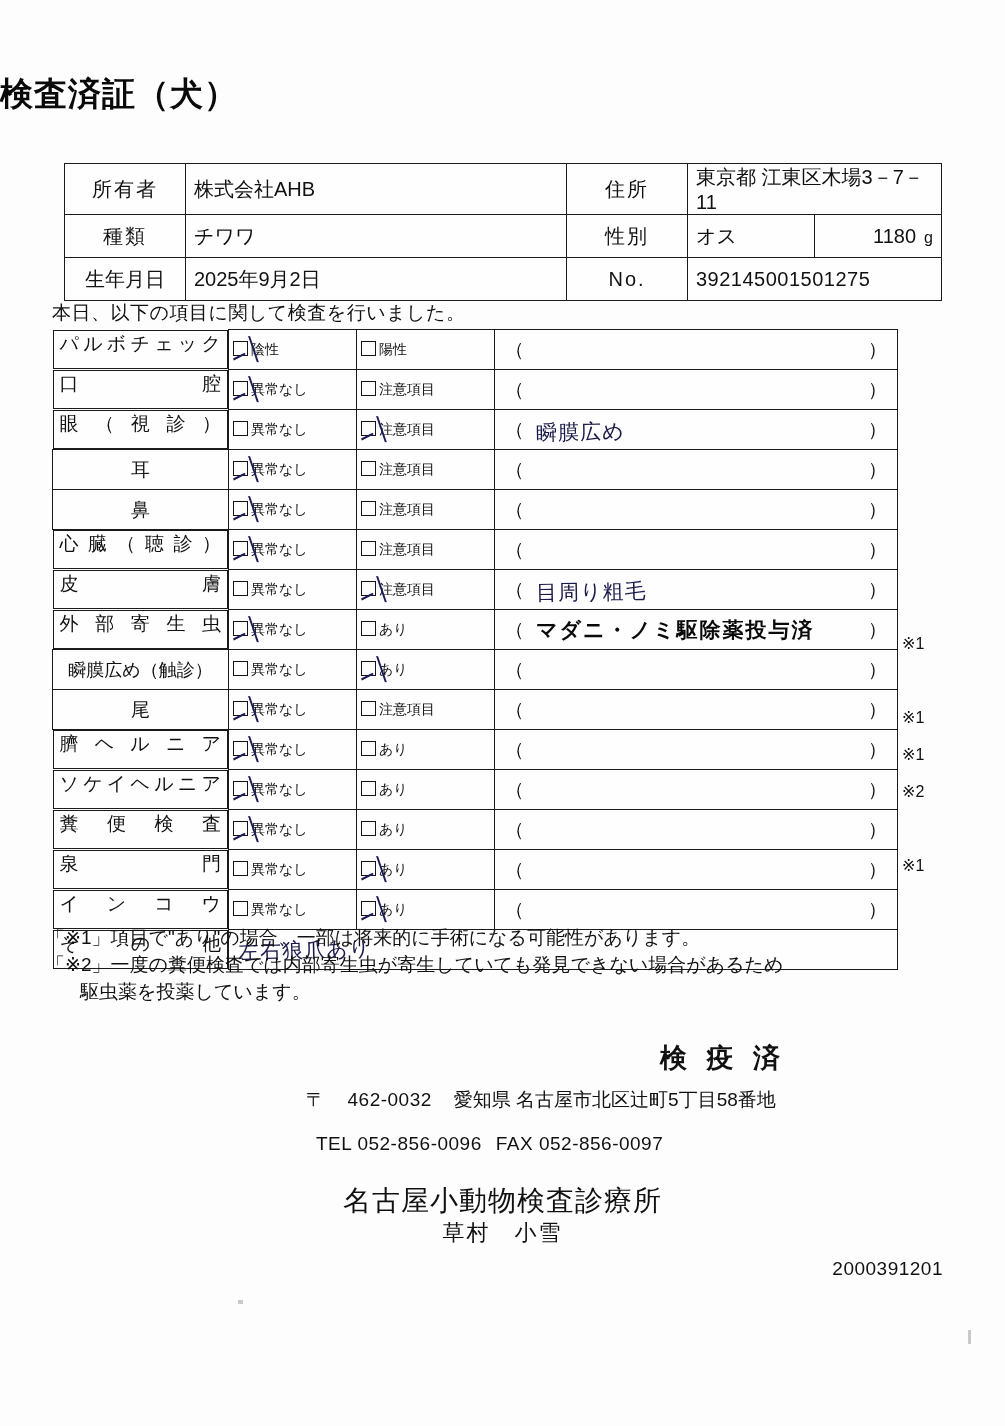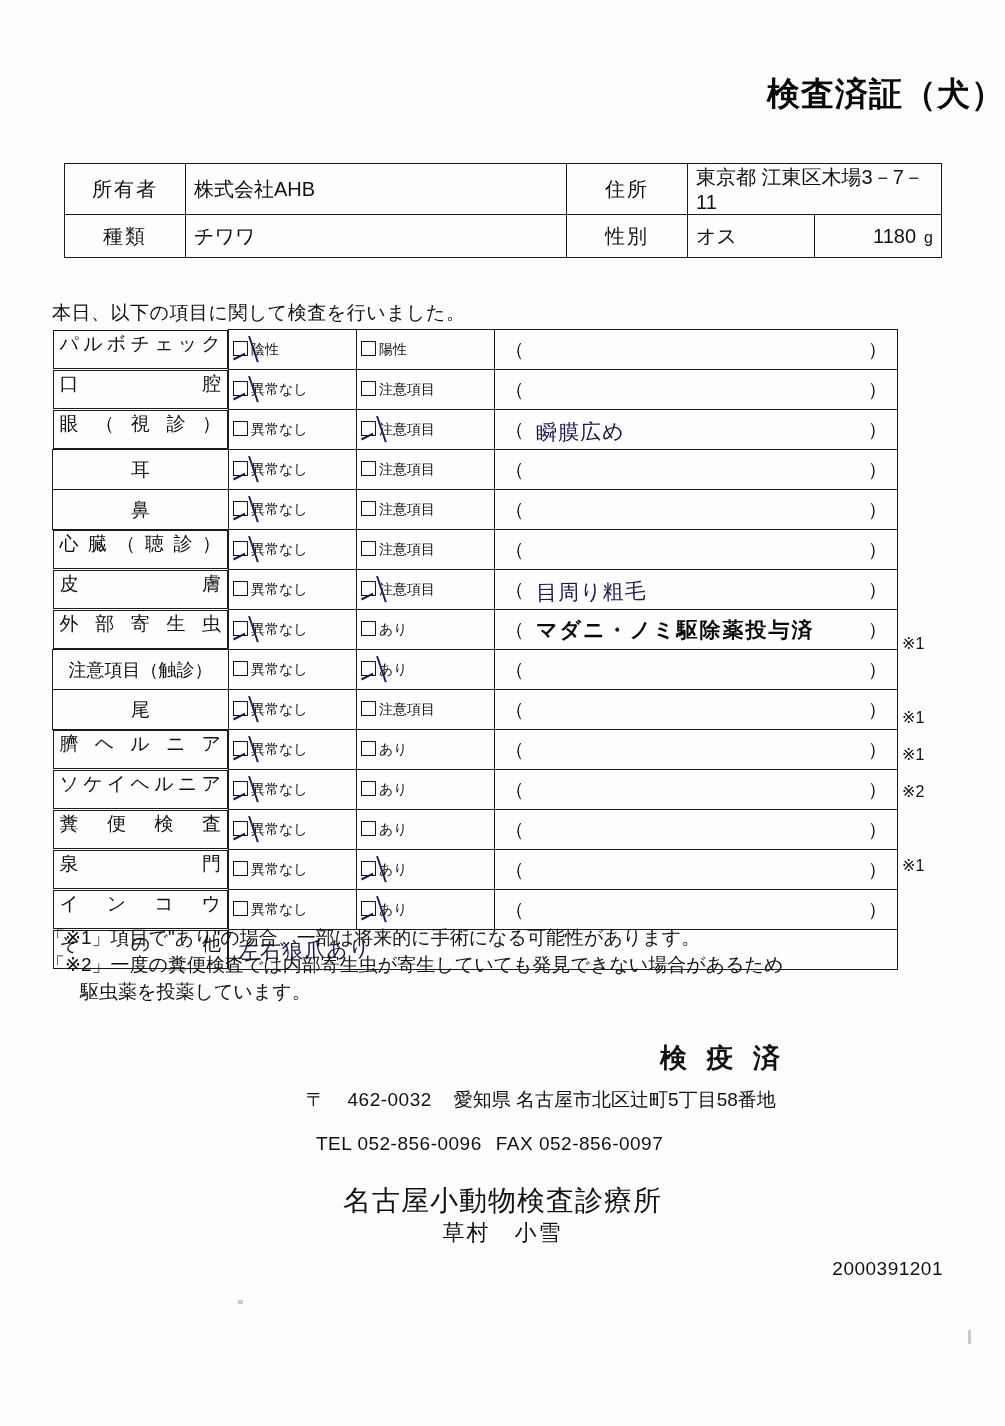--- a/index.html
+++ b/index.html
@@ -19,21 +19,21 @@
     background: #fdfdfd;
     overflow: hidden;
   }
 
   
   .doc-title {
     position: absolute;
     top: 72px;
     left: 0;
     width: 1005px;
-    text-align: right;
+    text-align: left;
     font-size: 33px;
     letter-spacing: 1px;
     font-weight: 600;
     color: #0a0a0a;
   }
 
   
   .insp-date-row {
     position: absolute;
     top: 133px;
@@ -335,20 +335,26 @@
     </tr>
     <tr>
       <td class="id-label">種類</td>
       <td class="id-value" colspan="3">チワワ</td>
       <td class="id-label">性別</td>
       <td class="id-value" style="width:104px">オス</td>
       <td class="weight-cell">
         <span>1180</span><span class="weight-unit">g</span>
       </td>
     </tr>
+    <tr>
+      <td class="id-label wide">生年月日</td>
+      <td class="id-value" colspan="3">2025年9月2日</td>
+      <td class="id-label">No.</td>
+      <td class="id-value num" colspan="2">392145001501275</td>
+    </tr>
   </tbody>
     </table>
 
   <div class="intro-line">本日、以下の項目に関して検査を行いました。</div>
 
   <div class="check-wrap">
     <table class="check-table">
       <colgroup>
         <col class="col-item">
           <col class="col-opt1">
@@ -479,21 +485,21 @@
             <td class="opt"><span class="box"></span><span>あり</span></td>
             <td class="note-cell">
               <span class="note-inner">
                 <span class="paren">（</span>
                 <span class="note-text printed">マダニ・ノミ駆除薬投与済</span>
                 <span class="paren">）</span>
               </span>
             </td>
           </tr>
           <tr>
-            <td class="item-label tight"><span>注意項目（触診）</span></td>
+            <td class="item-label tight"><span>瞬膜広め（触診）</span></td>
             <td class="opt"><span class="box"></span><span>異常なし</span></td>
             <td class="opt"><span class="box checked"></span><span>あり</span></td>
             <td class="note-cell">
               <span class="note-inner">
                 <span class="paren">（</span>
                 <span class="note-text"></span>
                 <span class="paren">）</span>
               </span>
             </td>
           </tr>

